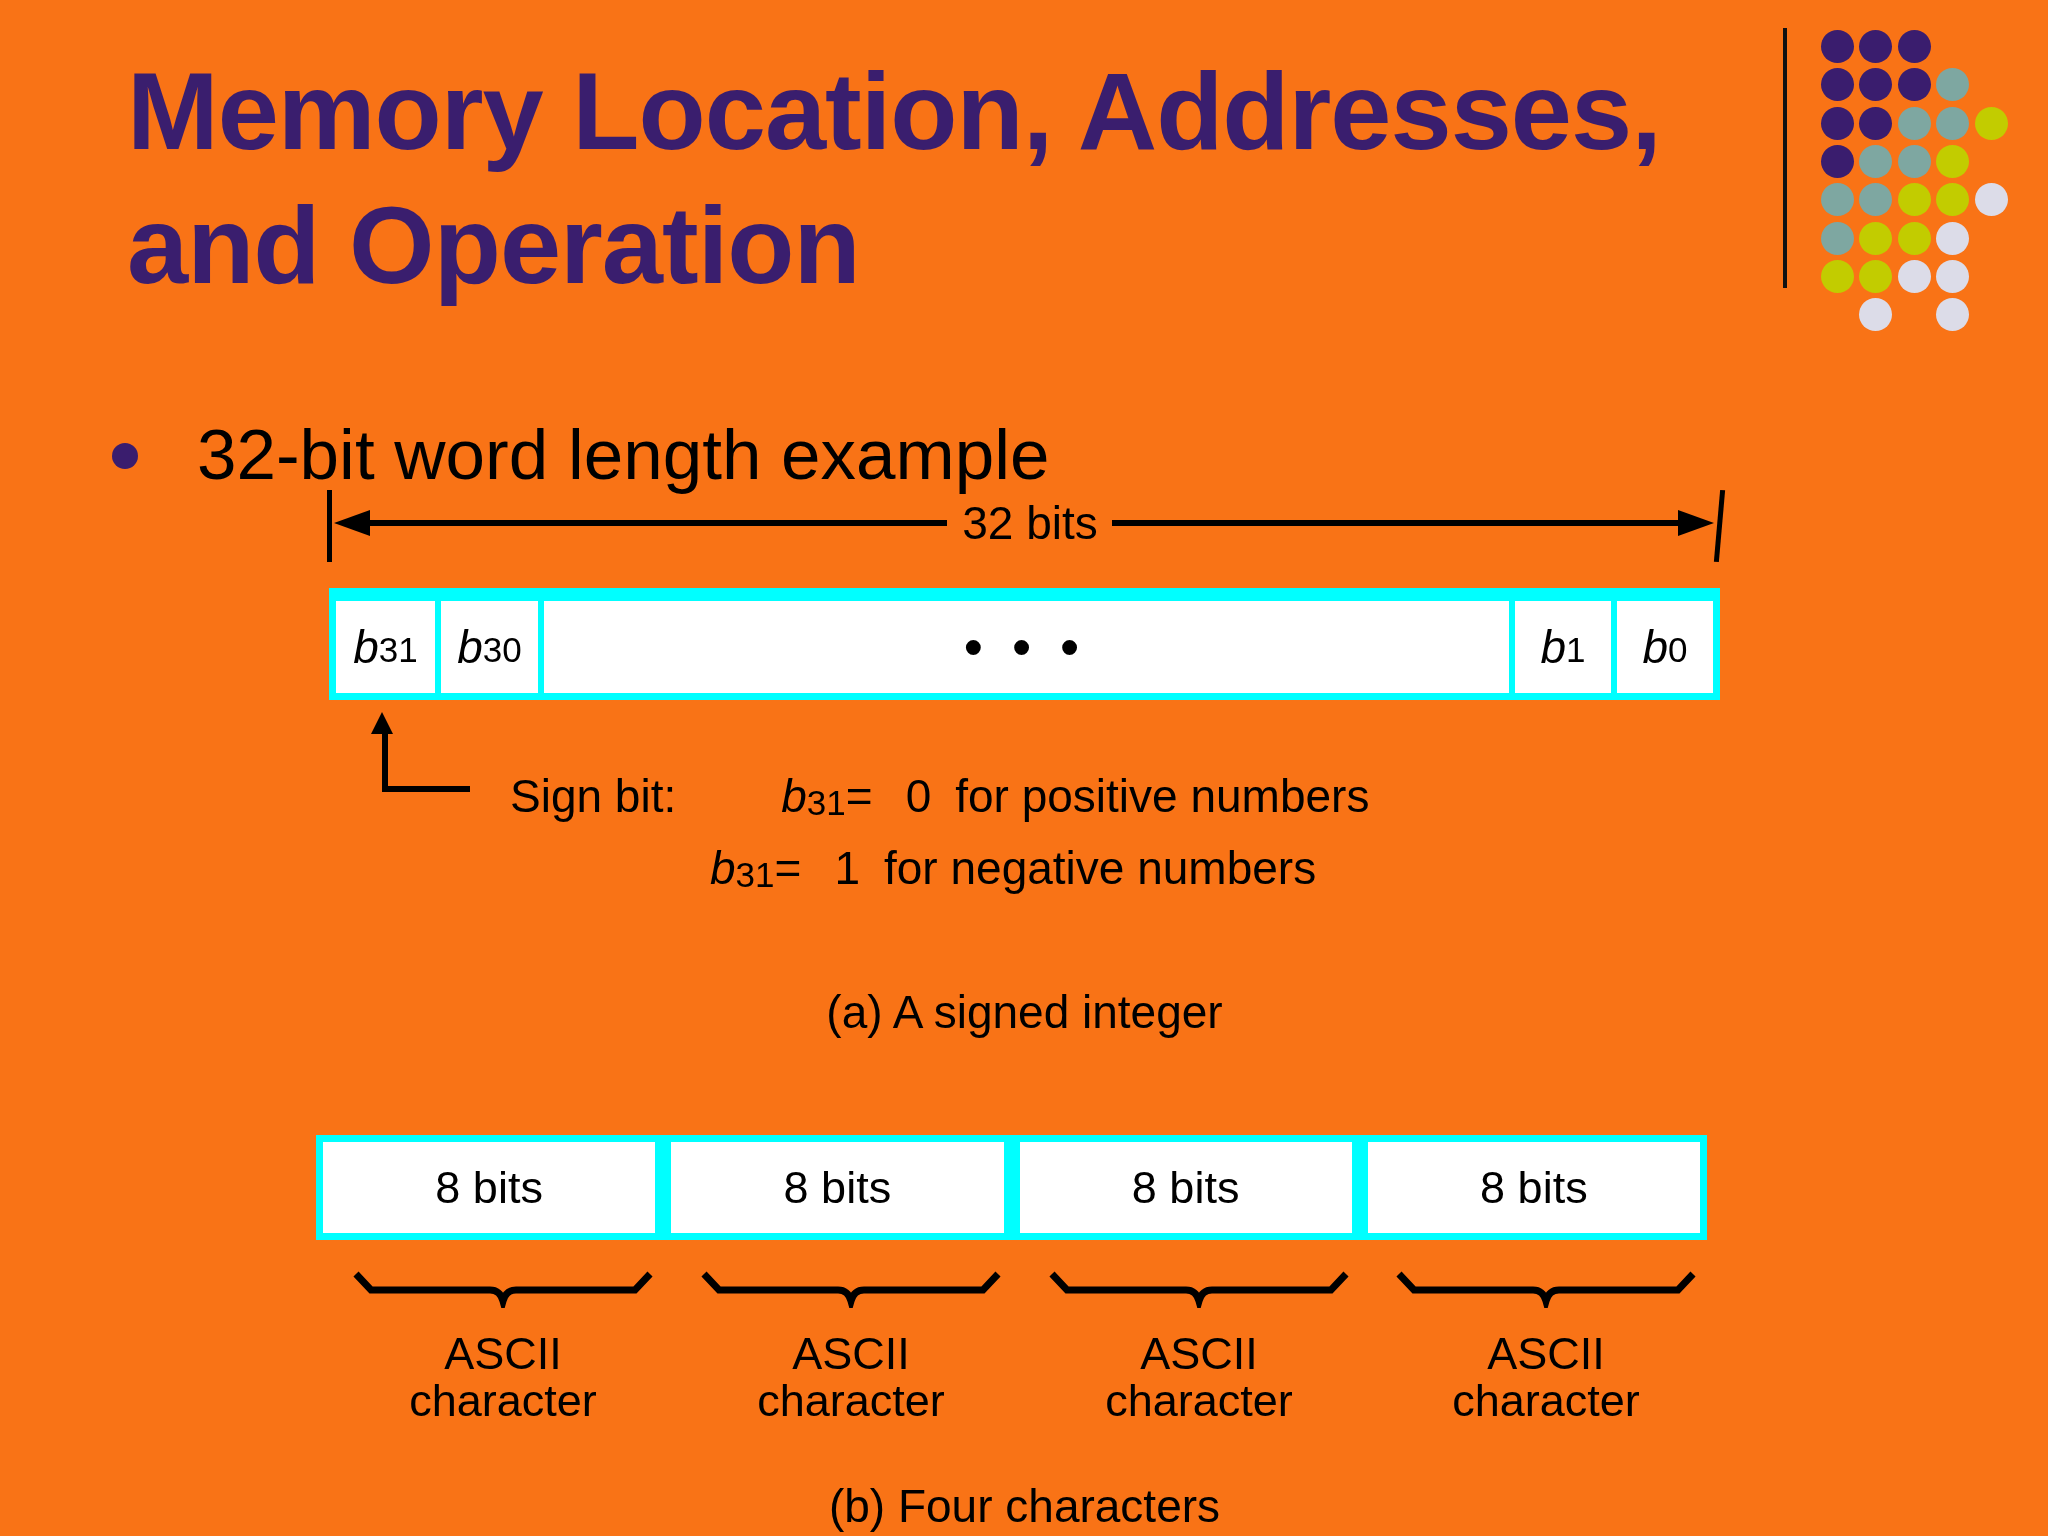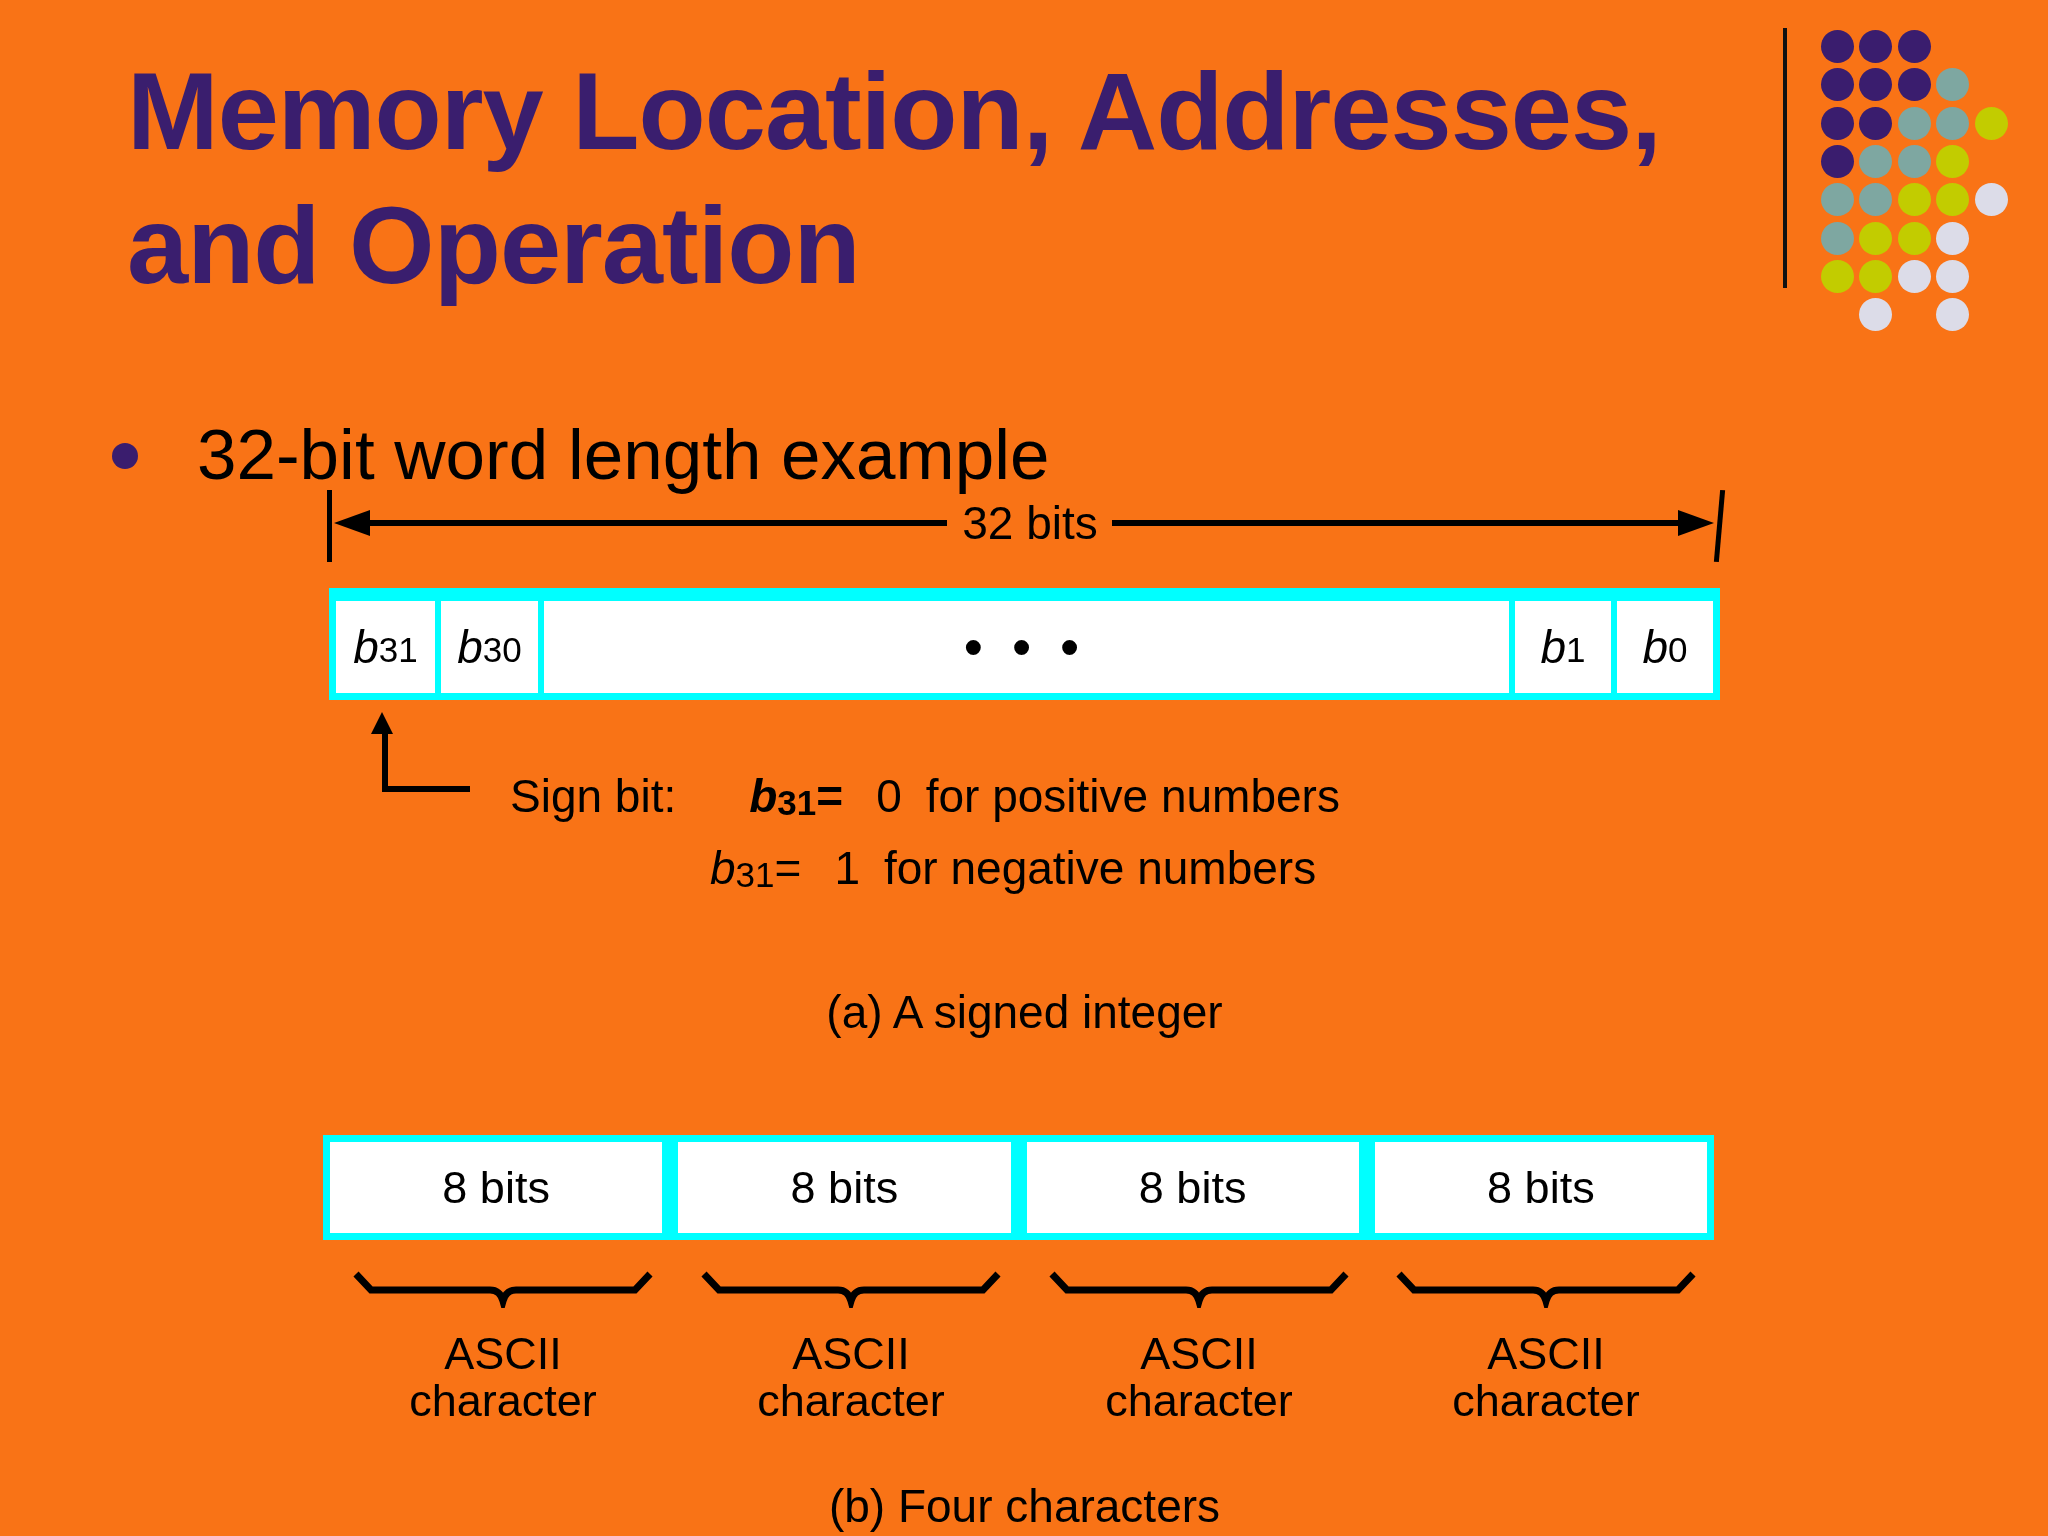--- a/index.html
+++ b/index.html
@@ -47,30 +47,30 @@
   .dots3{font-size:52px;font-weight:bold;letter-spacing:30px;padding-left:20px;}
   
   .sb-ah{position:absolute;left:371px;top:712px;width:0;height:0;
     border-left:11px solid transparent;border-right:11px solid transparent;border-bottom:22px solid #000;}
   .sb-v{position:absolute;left:382px;top:732px;width:6px;height:60px;background:#000;}
   .sb-h{position:absolute;left:382px;top:786px;width:88px;height:6px;background:#000;}
   .sb-row{position:absolute;font-size:46px;line-height:54px;white-space:nowrap;}
   .sb-row.r1{left:510px;top:757px;}
   .sb-row.r2{left:710px;top:829px;}
   .sb-bgroup{display:inline-block;}
-  .r1 .sb-bgroup{margin-left:73px;font-weight:bold;}
+  .r1 .sb-bgroup{margin-left:105px;}
   .sb-val{display:inline-block;margin-left:33px;}
   .sb-rest{display:inline-block;margin-left:24px;margin-top:12px;}
   
   .caption{position:absolute;left:329px;width:1391px;text-align:center;font-size:46px;}
   .caption.a{top:985px;}
   .caption.b{top:1479px;}
   
   .bytebox{
-    position:absolute;left:323px;top:1135px;width:1391px;height:105px;
+    position:absolute;left:316px;top:1135px;width:1391px;height:105px;
     background:#00FFFF;box-sizing:border-box;padding:7px;
     display:flex;gap:16px;
   }
   .bytebox .cell{flex:1;background:#fff;display:flex;align-items:center;justify-content:center;font-size:45px;}
   
   .brace{position:absolute;top:1268px;width:310px;height:40px;}
   .g0{left:348px;} .g1{left:696px;} .g2{left:1044px;} .g3{left:1391px;}
   .ascii{position:absolute;top:1330px;width:310px;text-align:center;font-size:45px;line-height:47px;}
 </style>
 </head>

